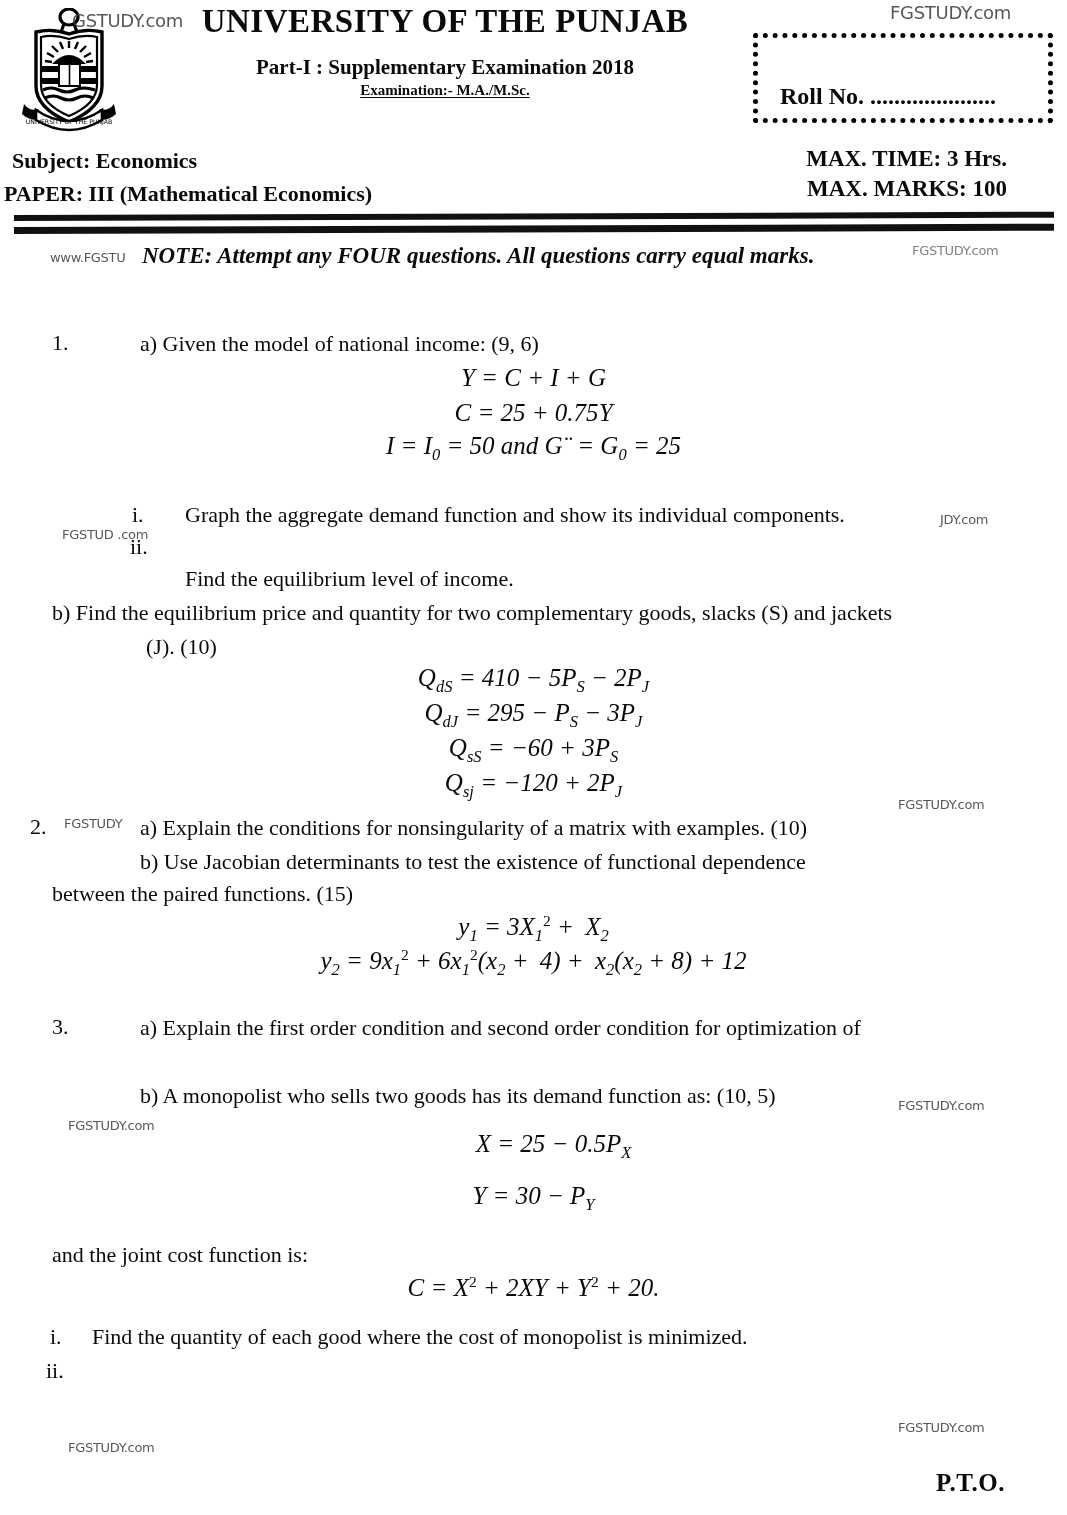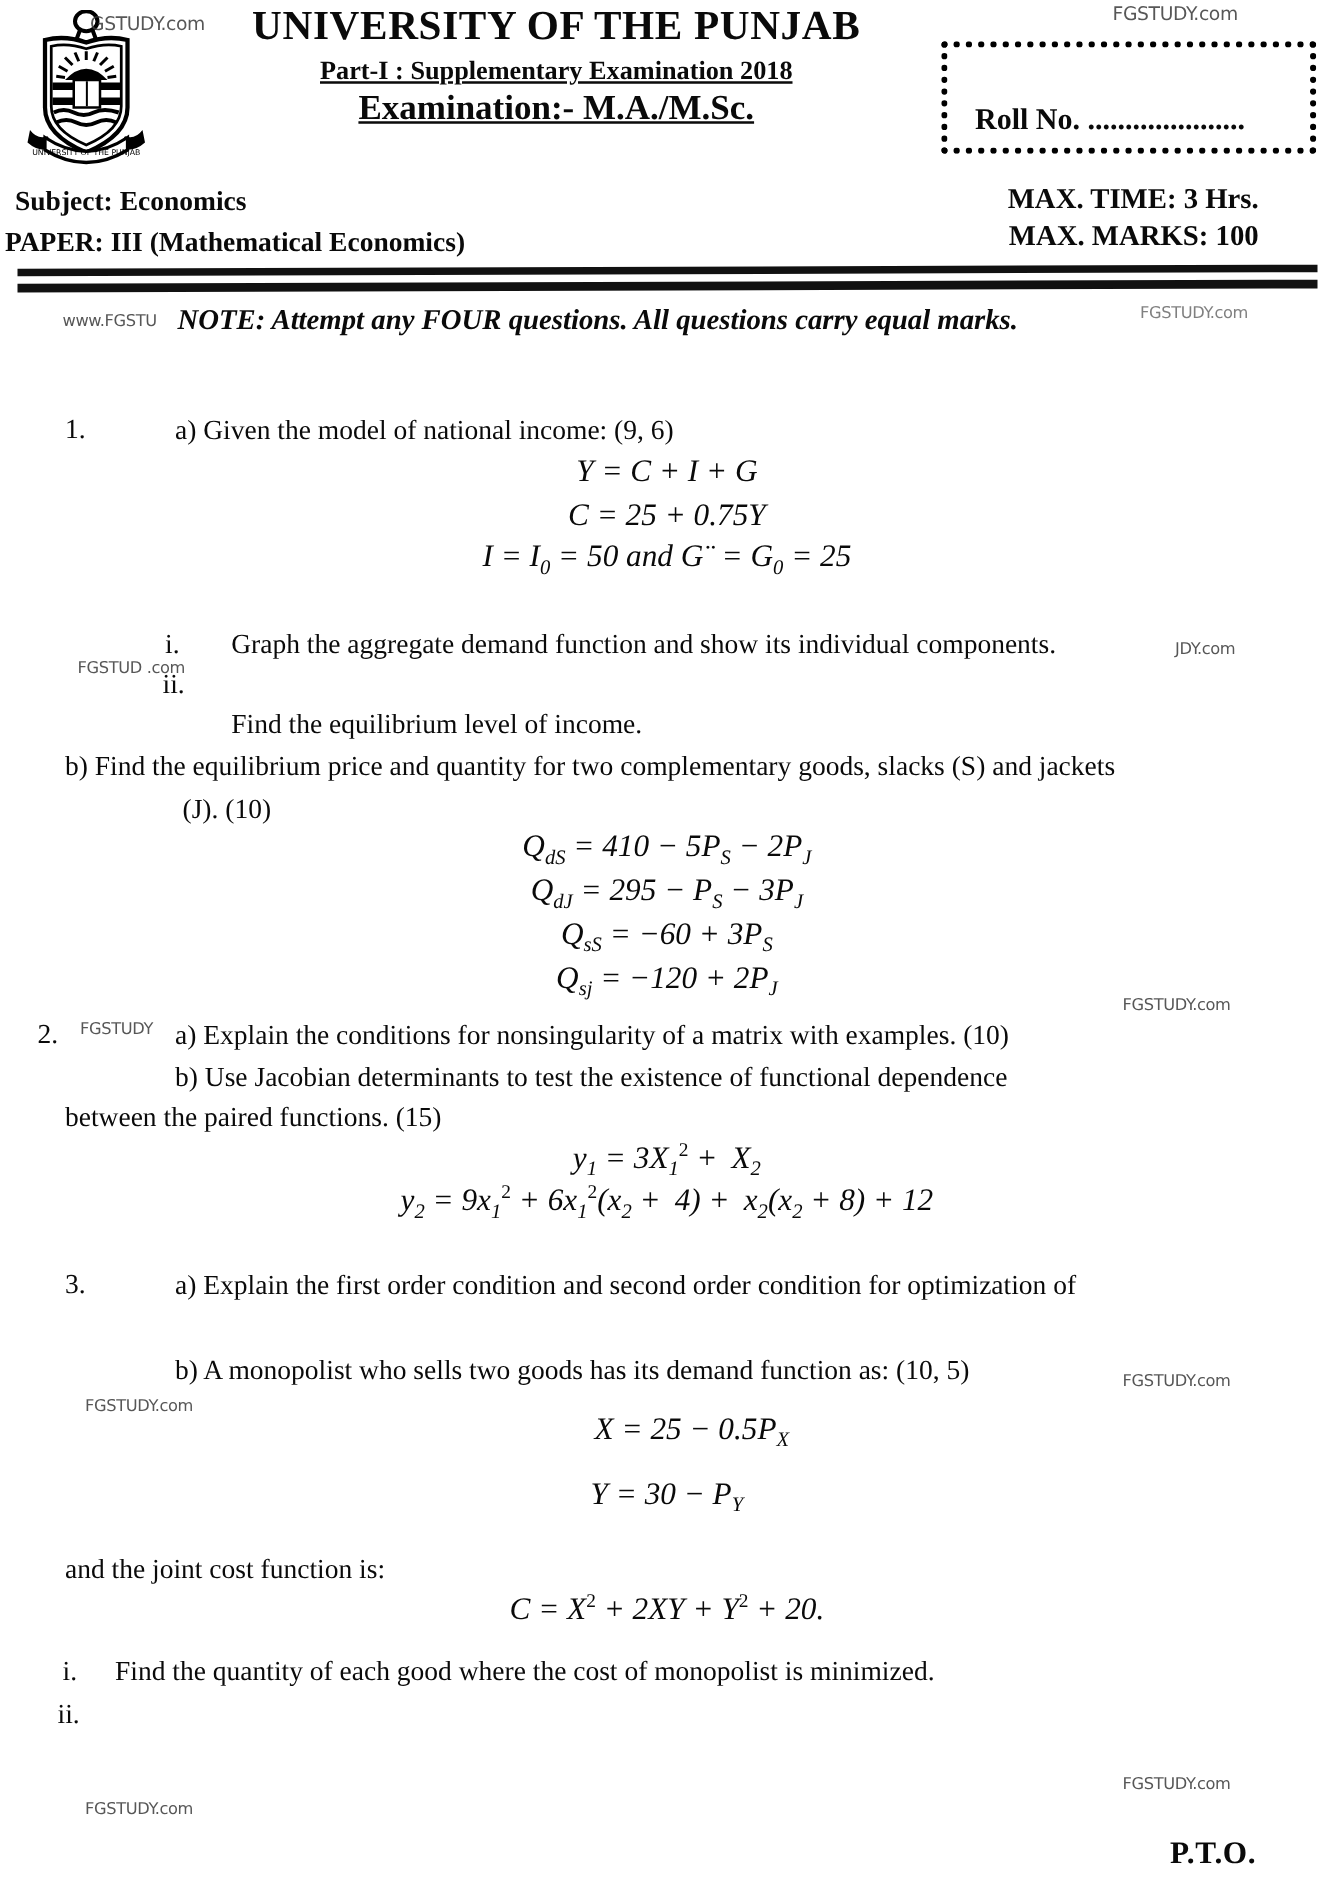--- a/index.html
+++ b/index.html
@@ -35,27 +35,26 @@
     font-family: "Liberation Serif", serif;
     font-weight: bold;
     font-size: 33px;
     letter-spacing: 0.5px;
     line-height: 1.05;
     white-space: nowrap;
   }
   .exam-part {
     font-weight: bold;
     font-size: 21px;
-    margin-top: 6px;
+    margin-top: 17px;
     line-height: 1.1;
-    text-decoration: underline;
   }
   .exam-type {
     font-weight: bold;
-    font-size: 28px;
+    font-size: 15px;
     margin-top: 3px;
     text-decoration: underline;
     text-underline-offset: 2px;
   }
 
   .rollbox {
     position: absolute;
     right: 14px; top: 33px;
     width: 300px; height: 90px;
     border: 5px dotted #000;
@@ -136,21 +135,21 @@
   sub { font-size: 0.66em; font-style: italic; }
   sup { font-size: 0.62em; font-style: normal; }
 
   
   .abs { position: absolute; white-space: nowrap; }
 
   
   .wm {
     position: absolute;
     font-family: "DejaVu Sans", sans-serif;
-    font-size: 15px;
+    font-size: 18px;
     color: #3a3a3a;
     letter-spacing: -0.3px;
     white-space: nowrap;
     opacity: 0.85;
   }
   .wm-sm { font-size: 13px; }
   .wm-faint { color: #6b6b6b; }
 
   .pto {
     position: absolute;

